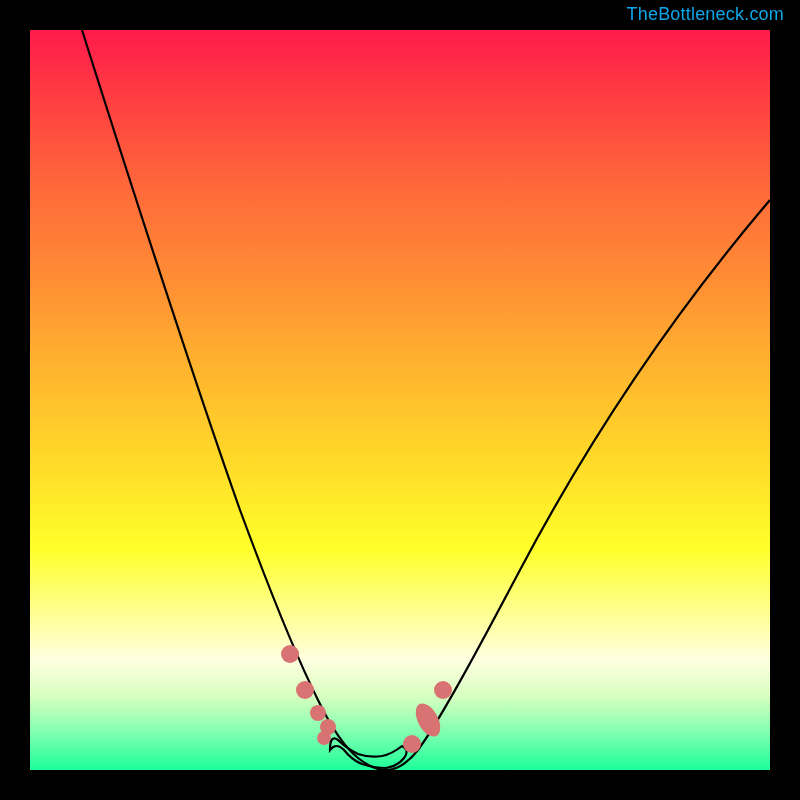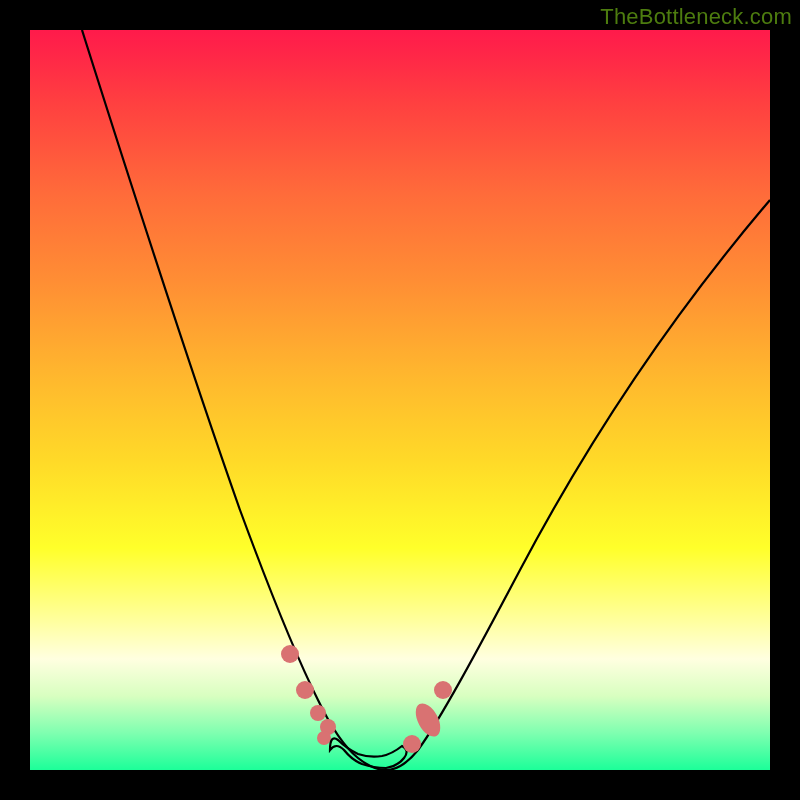--- a/index.html
+++ b/index.html
@@ -34,23 +34,23 @@
       #ffffa0 80%,
       #ffffe0 85%,
       #d8ffc0 90%,
       #7fffb0 95%,
       #1cff99 100%
     );
   }
   .watermark {
     position: absolute;
     top: 4px;
-    right: 8px;
-    color: #4d7c0f;
-    font-size: 22px;
+    right: 16px;
+    color: #0ea5e9;
+    font-size: 18px;
     font-weight: 500;
     letter-spacing: 0.2px;
     z-index: 10;
   }
   svg.curve {
     position: absolute;
     left: 0; top: 0;
     width: 740px;
     height: 740px;
   }

